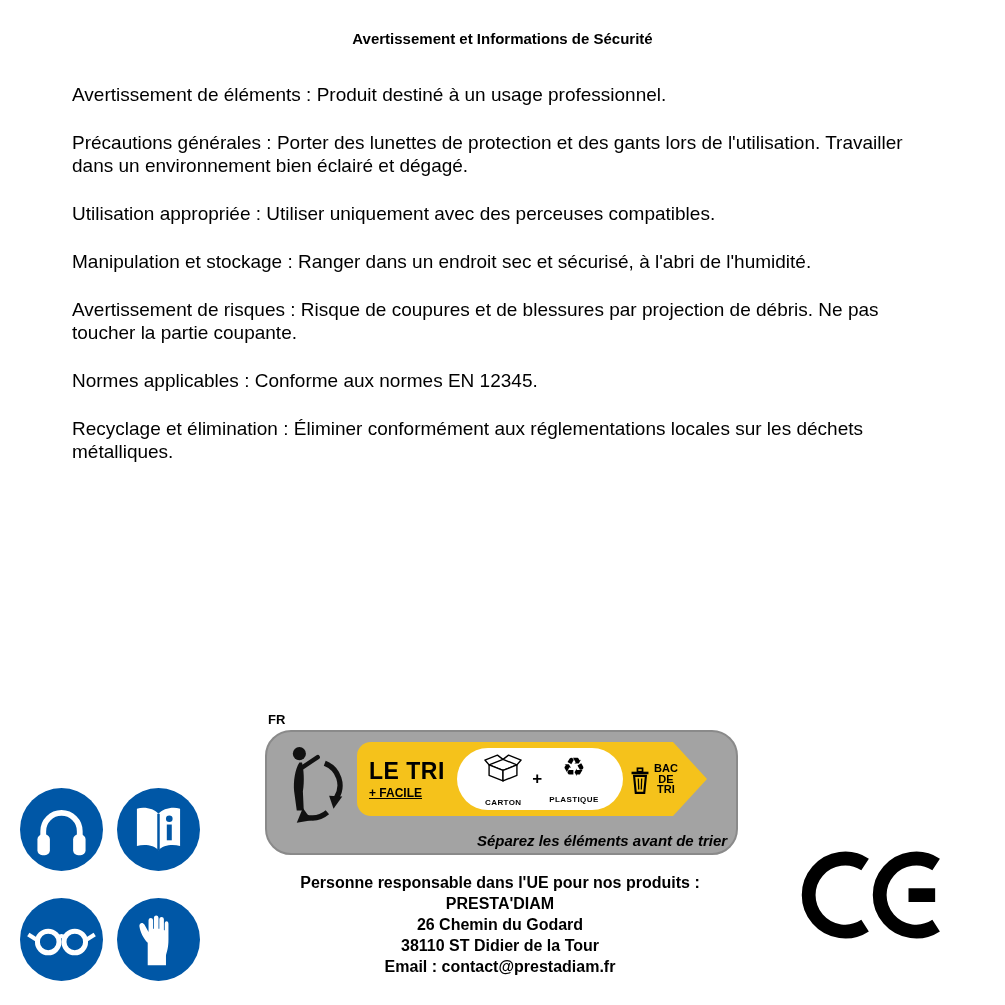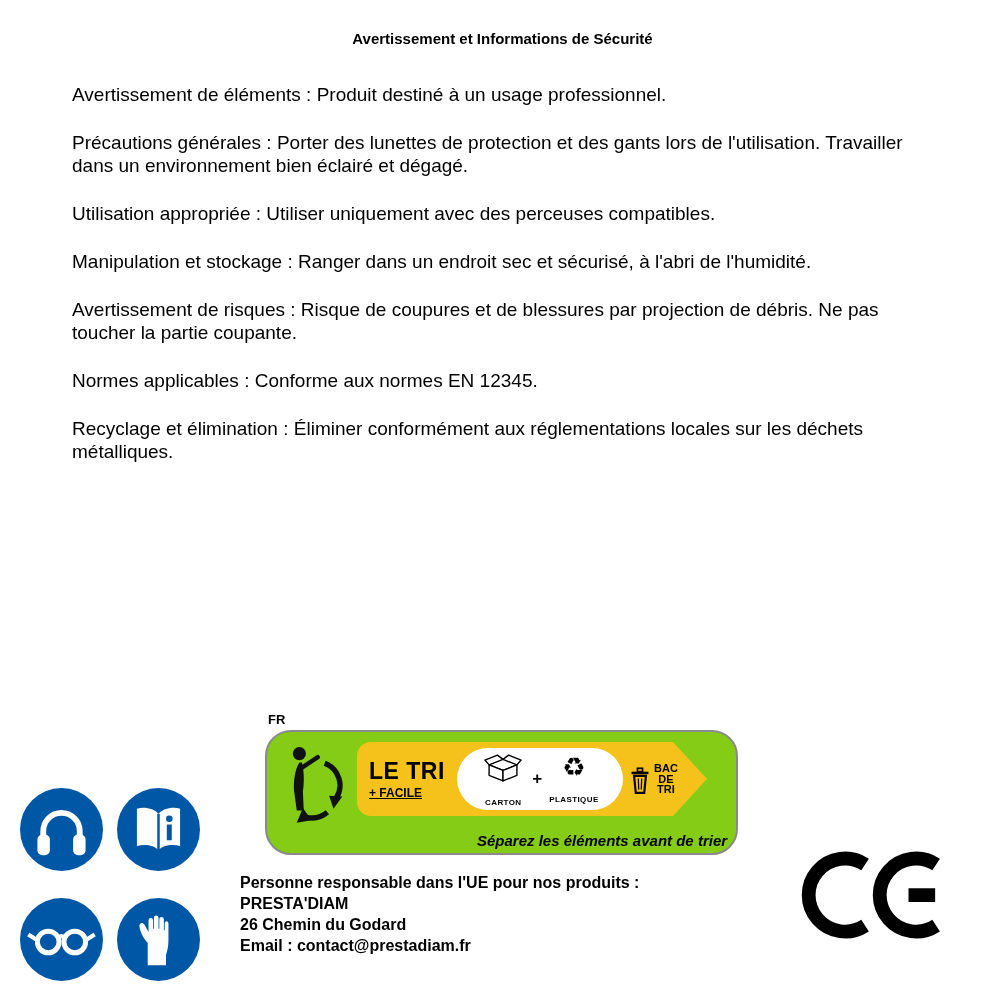--- a/index.html
+++ b/index.html
@@ -16,21 +16,21 @@
 
   
   .picto-grid { position:absolute; left:20px; top:788px;
                 display:grid; grid-template-columns:83px 83px; grid-gap:27px 14px; }
   .picto { width:83px; height:83px; display:block; }
   .f-blue { fill:var(--pictogram-blue,#0057A6); }
 
   
   .fr-label { position:absolute; left:268px; top:712px; font-size:13px; font-weight:bold; }
   .tri-box { position:absolute; left:265px; top:730px; width:473px; height:125px;
-             border:2px solid #8a8a8a; border-radius:26px; background:#84cc16;padding-left:20px; }
+             border:2px solid #8a8a8a; border-radius:26px; background:#a3a3a3;padding-left:20px; }
   .triman { position:absolute; left:14px; top:13px; width:70px; height:82px; }
 
   .banner-wrap { position:absolute; left:90px; top:10px; width:350px; height:74px; }
   .banner-bg { position:absolute; left:0; top:0; width:316px; height:74px;
                background:var(--banner-yellow,#F5C21B); border-radius:14px 0 0 14px; }
   .banner-point { position:absolute; left:316px; top:0; width:34px; height:74px;
                   background:var(--banner-yellow,#F5C21B);
                   clip-path:polygon(0 0, 100% 50%, 0 100%); }
   .banner-content { position:absolute; left:0; top:0; width:350px; height:74px;
                     display:flex; align-items:center; }
@@ -42,21 +42,21 @@
   .mat-stack { display:flex; flex-direction:column; align-items:center; line-height:1; }
   .mat-label { font-size:8px; font-weight:bold; letter-spacing:0.4px; margin-top:16px; }
   .pill-plus { font-size:17px; font-weight:bold; }
   .recycle-glyph { font-size:26px; line-height:26px; }
   .bac-group { display:flex; align-items:flex-end; gap:3px; margin-left:6px; }
   .bac-text { font-size:11px; font-weight:bold; line-height:10.5px; text-align:center; }
 
   .separez { position:absolute; left:170px; top:100px; width:330px; text-align:center;
              font-size:15px; font-weight:bold; font-style:italic; }
 
-  .address { position:absolute; left:240px; top:872px; width:520px; text-align:left;
+  .address { position:absolute; left:240px; top:872px; width:520px; text-align:center;
              font-size:16px; font-weight:bold; line-height:21px; }
 
   .ce-mark { position:absolute; left:798px; top:850px; width:148px; height:100px; }
 </style>
 </head>
 <body>
 
 <div class="page">
 
   <div class="doc-title">Avertissement et Informations de Sécurité</div>
@@ -159,20 +159,21 @@
       </div>
     </div>
 
     <div class="separez">Séparez les éléments avant de trier</div>
   </div>
 
   <div class="address">
     <div>Personne responsable dans l'UE pour nos produits :</div>
     <div>PRESTA'DIAM</div>
     <div>26 Chemin du Godard</div>
+    <div>38110 ST Didier de la Tour</div>
     <div>Email : contact@prestadiam.fr</div>
   </div>
 
   <svg class="ce-mark" viewBox="0 0 150 100">
     <path d="M68 14 A37 37 0 1 0 68 76" fill="none" stroke="#000" stroke-width="14"></path>
     <path d="M140 14 A37 37 0 1 0 140 76" fill="none" stroke="#000" stroke-width="14"></path>
     <line x1="112" y1="45" x2="139" y2="45" stroke="#000" stroke-width="14"></line>
   </svg>
 
 </div>

